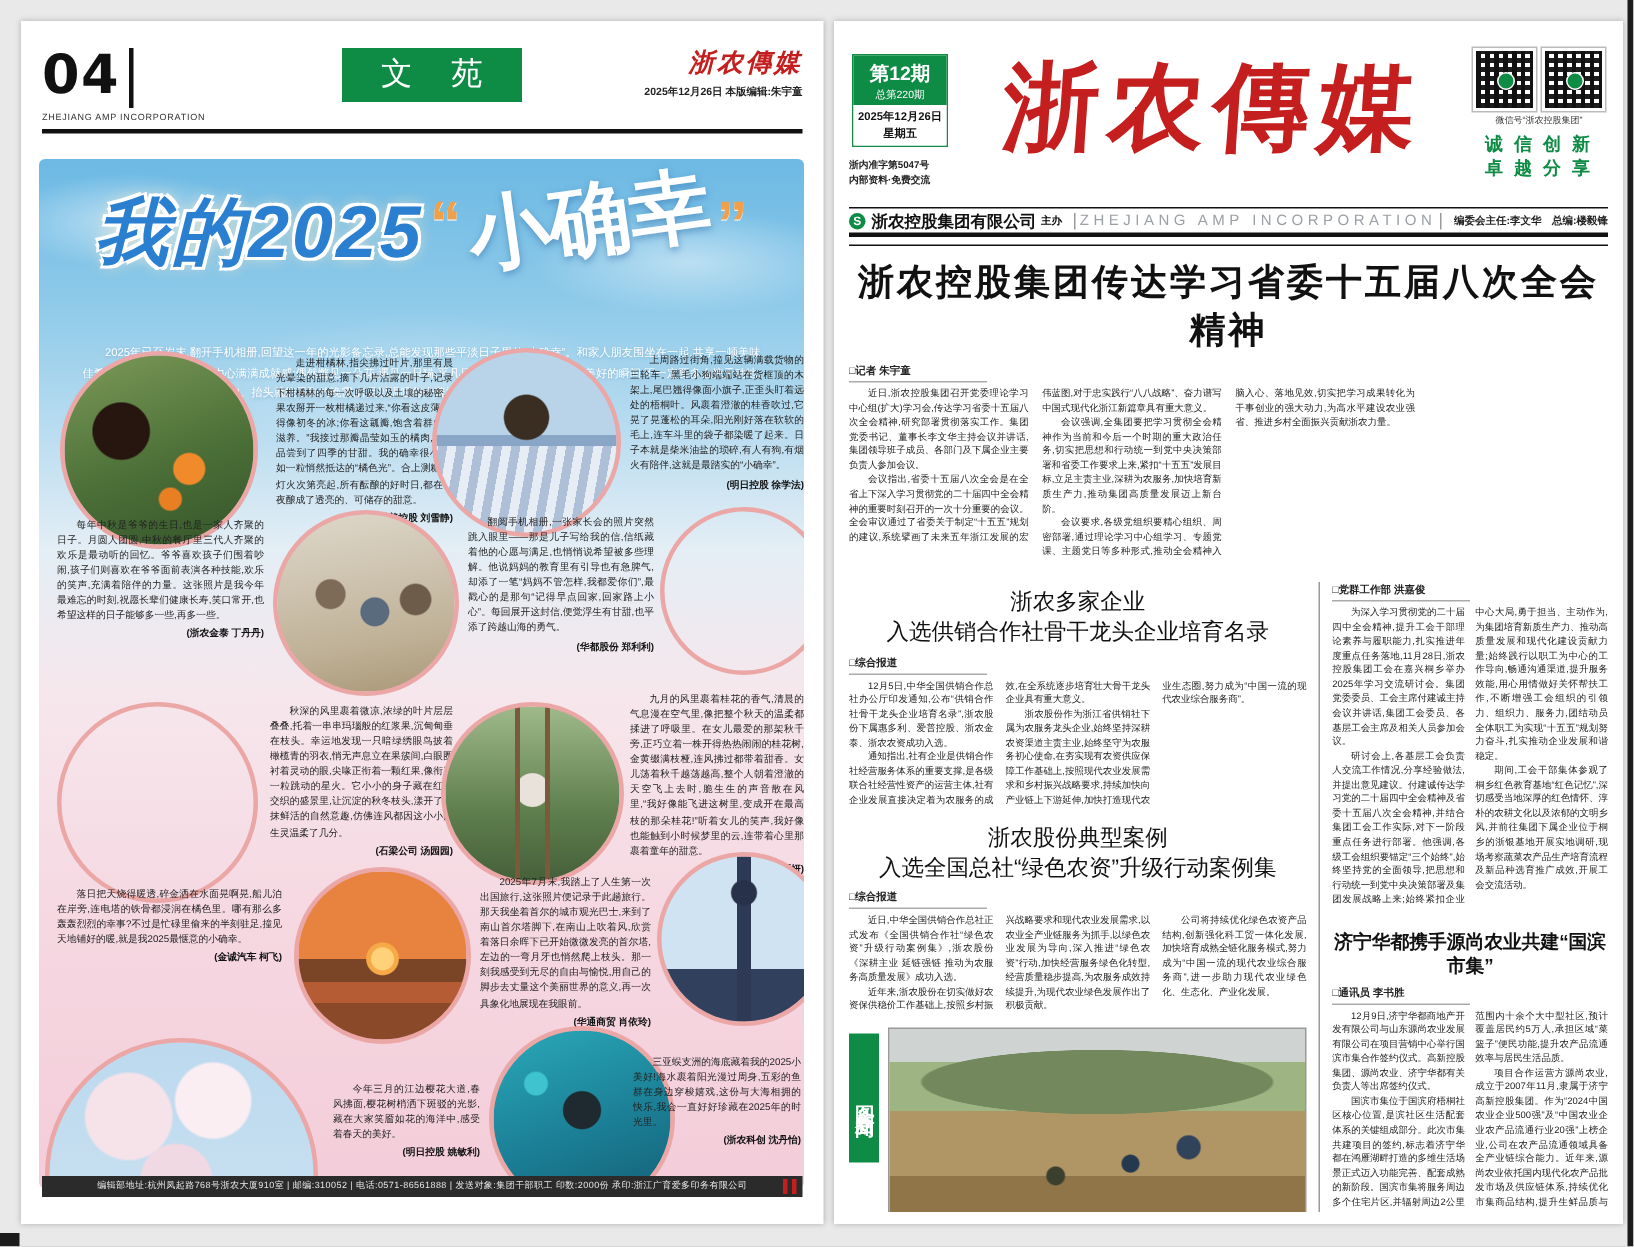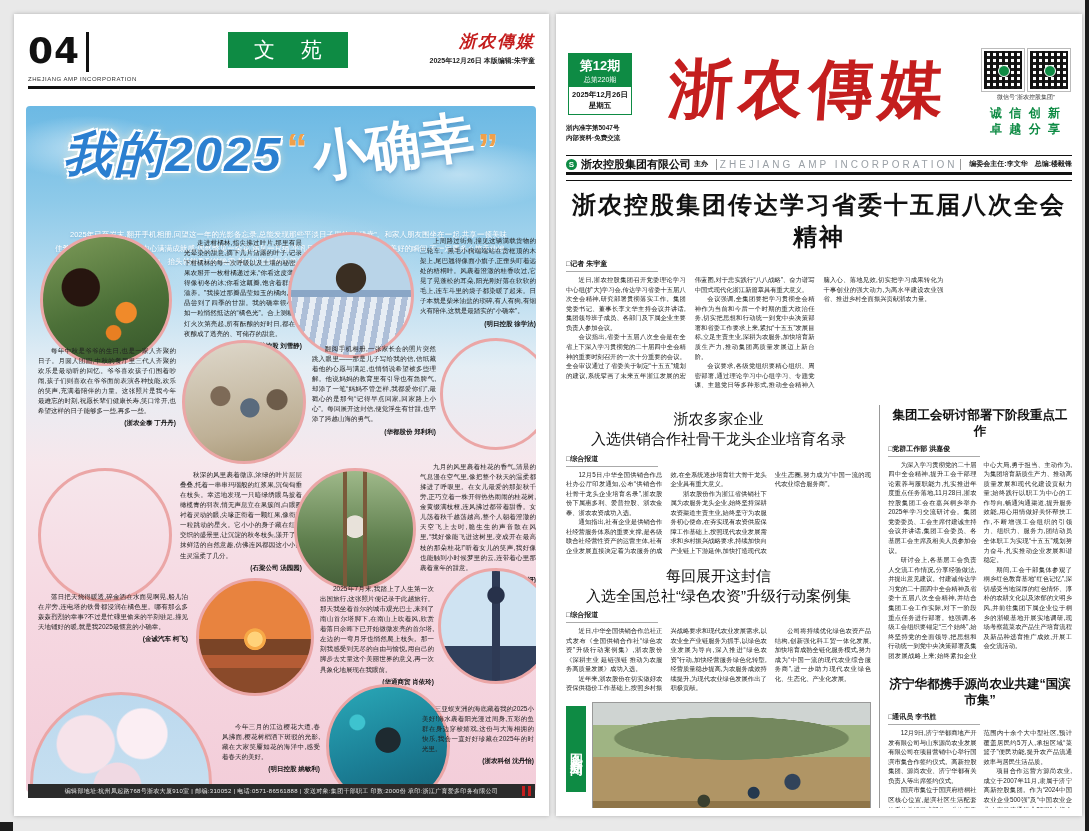--- a/index.html
+++ b/index.html
@@ -95,21 +95,21 @@
     radial-gradient(circle at 24% 30%,#3ec3cf 0 6%,transparent 7%),
     linear-gradient(160deg,#2aa9b8,#1b7f96 55%,#135f74);}
   .tx10{left:396px;top:598px;width:112px;}
 
   .lp-foot{position:absolute;left:14px;right:14px;bottom:18px;height:14px;background:#2b2b2b;color:#e8e8e8;
     font-size:6px;line-height:14px;text-align:center;letter-spacing:.3px;}
   .lp-foot .red1,.lp-foot .red2{position:absolute;top:2px;width:3px;height:10px;background:#c41e1e;}
   .lp-foot .red1{right:4px;} .lp-foot .red2{right:10px;}
 
   
-  .rp-inner{position:absolute;left:10px;right:10px;top:14px;bottom:8px;overflow:hidden;margin-top:17px;}
+  .rp-inner{position:absolute;left:10px;right:10px;top:14px;bottom:8px;overflow:hidden;}
   .masthead{position:relative;height:110px;}
   .issue-box{position:absolute;left:2px;top:8px;width:62px;border:1px solid #0e8b44;}
   .issue-green{background:#0e8b44;color:#fff;text-align:center;padding:3px 0 2px;}
   .issue-no{font-size:13px;font-weight:bold;}
   .issue-total{font-size:7px;}
   .issue-date{background:#fff;color:#111;text-align:center;font-size:7.5px;font-weight:bold;line-height:1.5;padding:2px 0;}
   .issue-lic{position:absolute;left:0px;top:78px;width:70px;font-size:6.5px;font-weight:bold;color:#222;line-height:1.5;}
   .rp-title{position:absolute;left:80px;right:100px;top:2px;text-align:center;font-family:"DejaVu Serif",serif;
     font-weight:bold;color:#c41e1e;font-size:64px;letter-spacing:6px;transform:skewX(-4deg);line-height:1.3;}
   .qr-zone{position:absolute;right:0;top:4px;width:92px;text-align:center;}
@@ -310,39 +310,38 @@
             <div>入选供销合作社骨干龙头企业培育名录</div>
           </div>
           <div class="byline">□综合报道</div>
           <div class="body-cols a2-body">
             <p>12月5日,中华全国供销合作总社办公厅印发通知,公布“供销合作社骨干龙头企业培育名录”,浙农股份下属惠多利、爱普控股、浙农金泰、浙农农资成功入选。</p>
             <p>通知指出,社有企业是供销合作社经营服务体系的重要支撑,是各级联合社经营性资产的运营主体,社有企业发展直接决定着为农服务的成效,在全系统逐步培育壮大骨干龙头企业具有重大意义。</p>
             <p>浙农股份作为浙江省供销社下属为农服务龙头企业,始终坚持深耕农资渠道主责主业,始终坚守为农服务初心使命,在夯实现有农资供应保障工作基础上,按照现代农业发展需求和乡村振兴战略要求,持续加快向产业链上下游延伸,加快打造现代农业生态圈,努力成为“中国一流的现代农业综合服务商”。</p>
           </div>
 
           <div class="sub-head">
-            <div>每回展开这封信</div>
+            <div>浙农股份典型案例</div>
             <div>入选全国总社“绿色农资”升级行动案例集</div>
           </div>
           <div class="byline">□综合报道</div>
           <div class="body-cols a4-body">
             <p>近日,中华全国供销合作总社正式发布《全国供销合作社“绿色农资”升级行动案例集》,浙农股份《深耕主业 延链强链 推动为农服务高质量发展》成功入选。</p>
             <p>近年来,浙农股份在切实做好农资保供稳价工作基础上,按照乡村振兴战略要求和现代农业发展需求,以农业全产业链服务为抓手,以绿色农业发展为导向,深入推进“绿色农资”行动,加快经营服务绿色化转型,经营质量稳步提高,为农服务成效持续提升,为现代农业绿色发展作出了积极贡献。</p>
             <p>公司将持续优化绿色农资产品结构,创新强化科工贸一体化发展,加快培育成熟全链化服务模式,努力成为“中国一流的现代农业综合服务商”,进一步助力现代农业绿色化、生态化、产业化发展。</p>
           </div>
 
           <div class="pn-wrap">
             <div class="pn-label">图片新闻</div>
             <div class="pn-photo"></div>
 
           </div>
         </div>
 
         <div class="col-right">
-          <div class="sub-head-sm">集团工会研讨部署下阶段重点工作</div>
           <div class="byline">□党群工作部  洪嘉俊</div>
           <div class="body-cols a3-body">
             <p>为深入学习贯彻党的二十届四中全会精神,提升工会干部理论素养与履职能力,扎实推进年度重点任务落地,11月28日,浙农控股集团工会在嘉兴桐乡举办2025年学习交流研讨会。集团党委委员、工会主席付建诚主持会议并讲话,集团工会委员、各基层工会主席及相关人员参加会议。</p>
             <p>研讨会上,各基层工会负责人交流工作情况,分享经验做法,并提出意见建议。付建诚传达学习党的二十届四中全会精神及省委十五届八次全会精神,并结合集团工会工作实际,对下一阶段重点任务进行部署。他强调,各级工会组织要锚定“三个始终”,始终坚持党的全面领导,把思想和行动统一到党中央决策部署及集团发展战略上来;始终紧扣企业中心大局,勇于担当、主动作为,为集团培育新质生产力、推动高质量发展和现代化建设贡献力量;始终践行以职工为中心的工作导向,畅通沟通渠道,提升服务效能,用心用情做好关怀帮扶工作,不断增强工会组织的引领力、组织力、服务力,团结动员全体职工为实现“十五五”规划努力奋斗,扎实推动企业发展和谐稳定。</p>
             <p>期间,工会干部集体参观了桐乡红色教育基地“红色记忆”,深切感受当地深厚的红色情怀、淳朴的农耕文化以及浓郁的文明乡风,并前往集团下属企业位于桐乡的浙银基地开展实地调研,现场考察蔬菜农产品生产培育流程及新品种选育推广成效,开展工会交流活动。</p>
           </div>
 
           <div class="sub-head-sm">济宁华都携手源尚农业共建“国滨市集”</div>
           <div class="byline">□通讯员  李书胜</div>
           <div class="body-cols a5-body">

